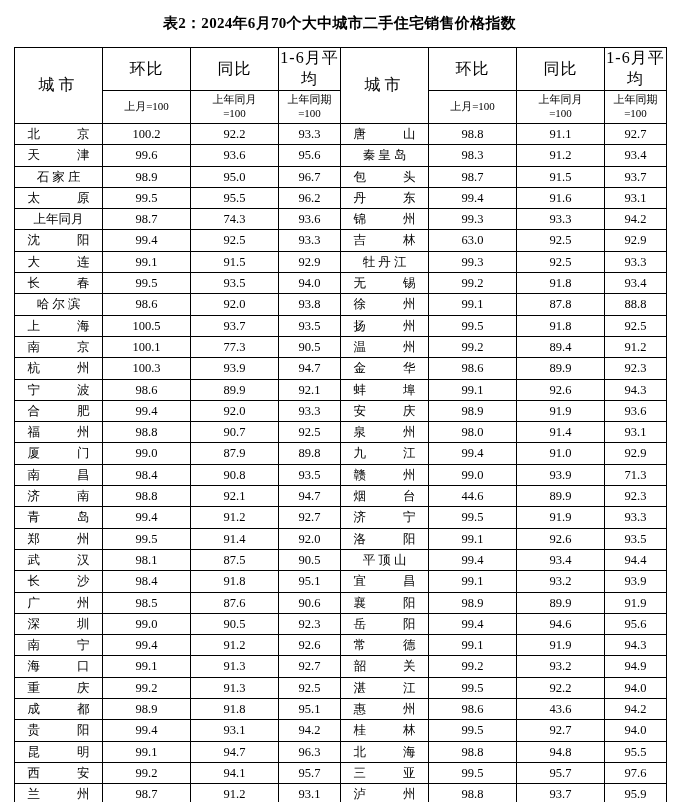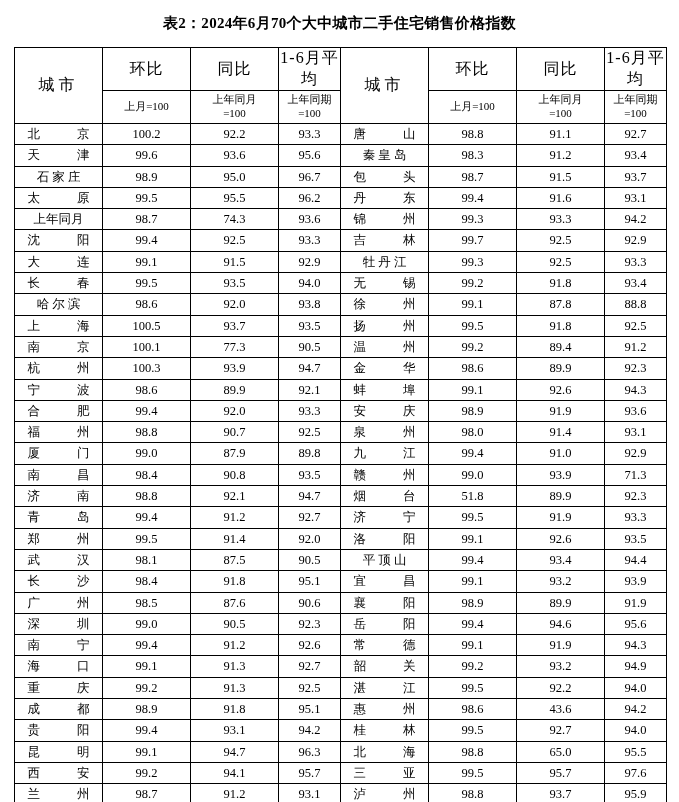--- a/index.html
+++ b/index.html
@@ -199,21 +199,21 @@
             <td class="num">99.3</td>
             <td class="num">93.3</td>
             <td class="num">94.2</td>
           </tr>
           <tr class="datarow">
             <td class="city"><span class="cityname">沈　　阳</span></td>
             <td class="num">99.4</td>
             <td class="num">92.5</td>
             <td class="num">93.3</td>
             <td class="city"><span class="cityname">吉　　林</span></td>
-            <td class="num">99.7</td>
+            <td class="num">63.0</td>
             <td class="num">92.5</td>
             <td class="num">92.9</td>
           </tr>
           <tr class="datarow">
             <td class="city"><span class="cityname">大　　连</span></td>
             <td class="num">99.1</td>
             <td class="num">91.5</td>
             <td class="num">92.9</td>
             <td class="city"><span class="cityname wide">牡 丹 江</span></td>
             <td class="num">99.3</td>
@@ -319,21 +319,21 @@
             <td class="num">99.0</td>
             <td class="num">93.9</td>
             <td class="num">71.3</td>
           </tr>
           <tr class="datarow">
             <td class="city"><span class="cityname">济　　南</span></td>
             <td class="num">98.8</td>
             <td class="num">92.1</td>
             <td class="num">94.7</td>
             <td class="city"><span class="cityname">烟　　台</span></td>
-            <td class="num">51.8</td>
+            <td class="num">44.6</td>
             <td class="num">89.9</td>
             <td class="num">92.3</td>
           </tr>
           <tr class="datarow">
             <td class="city"><span class="cityname">青　　岛</span></td>
             <td class="num">99.4</td>
             <td class="num">91.2</td>
             <td class="num">92.7</td>
             <td class="city"><span class="cityname">济　　宁</span></td>
             <td class="num">99.5</td>
@@ -440,21 +440,21 @@
             <td class="num">92.7</td>
             <td class="num">94.0</td>
           </tr>
           <tr class="datarow">
             <td class="city"><span class="cityname">昆　　明</span></td>
             <td class="num">99.1</td>
             <td class="num">94.7</td>
             <td class="num">96.3</td>
             <td class="city"><span class="cityname">北　　海</span></td>
             <td class="num">98.8</td>
-            <td class="num">65.0</td>
+            <td class="num">94.8</td>
             <td class="num">95.5</td>
           </tr>
           <tr class="datarow">
             <td class="city"><span class="cityname">西　　安</span></td>
             <td class="num">99.2</td>
             <td class="num">94.1</td>
             <td class="num">95.7</td>
             <td class="city"><span class="cityname">三　　亚</span></td>
             <td class="num">99.5</td>
             <td class="num">95.7</td>

